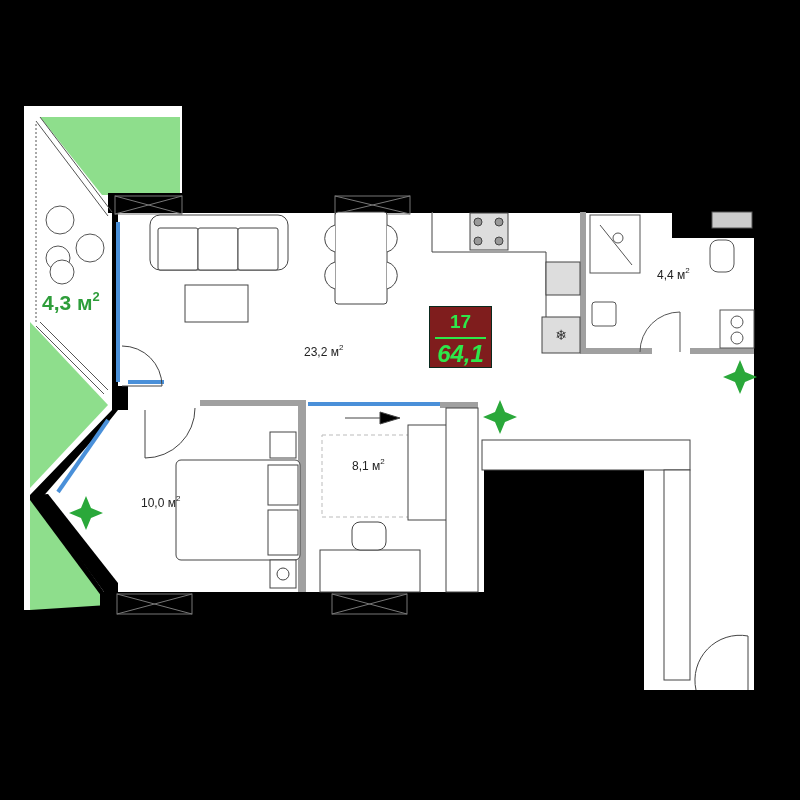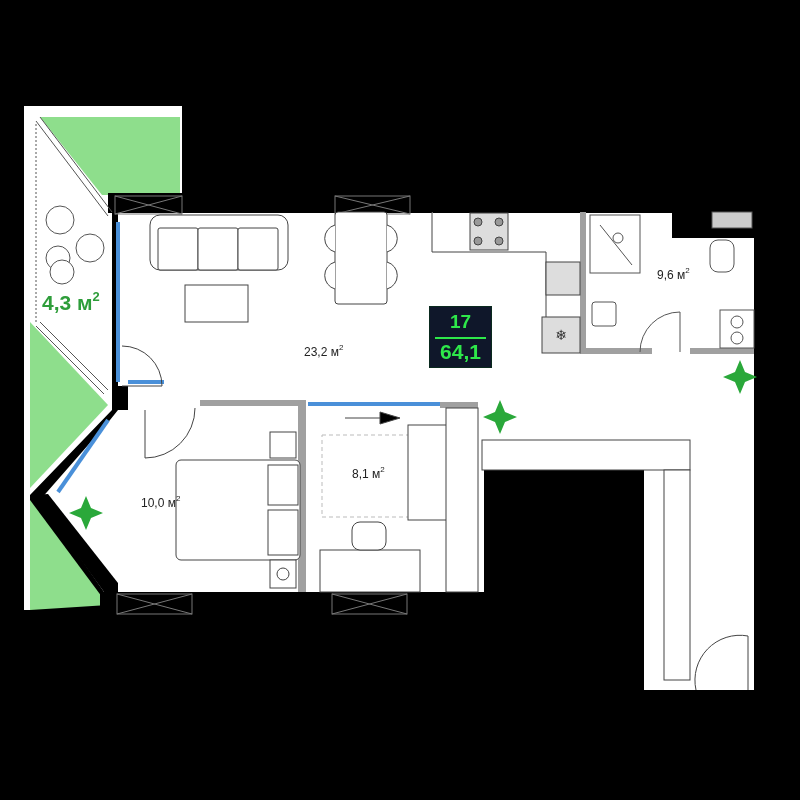--- a/index.html
+++ b/index.html
@@ -2,24 +2,24 @@
 <html><head>
 <meta charset="utf-8">
 <style>
   html, body { margin:0; padding:0; background:#000; }
   body { width:800px; height:800px; position:relative; overflow:hidden; font-family:"Liberation Sans", sans-serif; }
   #plan { position:absolute; left:0; top:0; width:800px; height:800px; }
   .lbl { position:absolute; font-family:"Liberation Sans", sans-serif; color:#222; font-size:12px; white-space:nowrap; }
   .lbl sup { font-size:8px; vertical-align:6px; }
   .balcony-lbl { color:#2e9d3a; font-size:21px; }
   .balcony-lbl sup { font-size:13px; vertical-align:9px; }
-  .badge { position:absolute; left:429px; top:306px; width:61px; height:60px; background:#0f172a; border:1px solid #0a2a1e; }
+  .badge { position:absolute; left:429px; top:306px; width:61px; height:60px; background:#7f1d1d; border:1px solid #0a2a1e; }
   .badge .num { position:absolute; left:0; right:0; text-align:center; color:#2ee84a; font-weight:bold; font-family:"Liberation Sans", sans-serif; }
   .badge .top { top:4px; font-size:19px; }
-  .badge .bot { top:33px; font-size:21px; }
+  .badge .bot { top:33px; font-size:24px;font-style:italic; }
   .badge .bar { position:absolute; left:5px; right:5px; top:30px; height:2px; background:#2ee84a; }
 </style>
 </head>
 <body>
 
 <svg id="plan" viewBox="0 0 800 800" xmlns="http://www.w3.org/2000/svg">
   <rect x="0" y="0" width="800" height="800" fill="#000"></rect>
 
   <g>
     <polygon points="24,106 182,106 182,196 112,196 112,410 30,495 30,610 24,610" fill="#fff"></polygon>
@@ -168,26 +168,26 @@
   </g>
 </svg>
 
 <div class="lbl balcony-lbl" style="left:42px;top:289px;font-weight:bold;">
   <span>4,3</span> <span>м</span><sup>2</sup>
 </div>
 <div class="lbl" style="left:304px;top:343px;">
   <span>23,2</span> <span>м</span><sup>2</sup>
 </div>
 <div class="lbl" style="left:657px;top:266px;">
-  <span>9,6</span> <span>м</span><sup>2</sup>
+  <span>4,4</span> <span>м</span><sup>2</sup>
 </div>
 <div class="lbl" style="left:117px;top:494px;margin-left:24px;">
   <span>10,0</span> <span>м</span><sup>2</sup>
 </div>
-<div class="lbl" style="left:352px;top:457px;margin-top:8px;">
+<div class="lbl" style="left:352px;top:457px;">
   <span>8,1</span> <span>м</span><sup>2</sup>
 </div>
 
 <div class="badge">
   <div class="num top">17</div>
   <div class="bar"></div>
   <div class="num bot">64,1</div>
 </div>
 
 </body></html>

